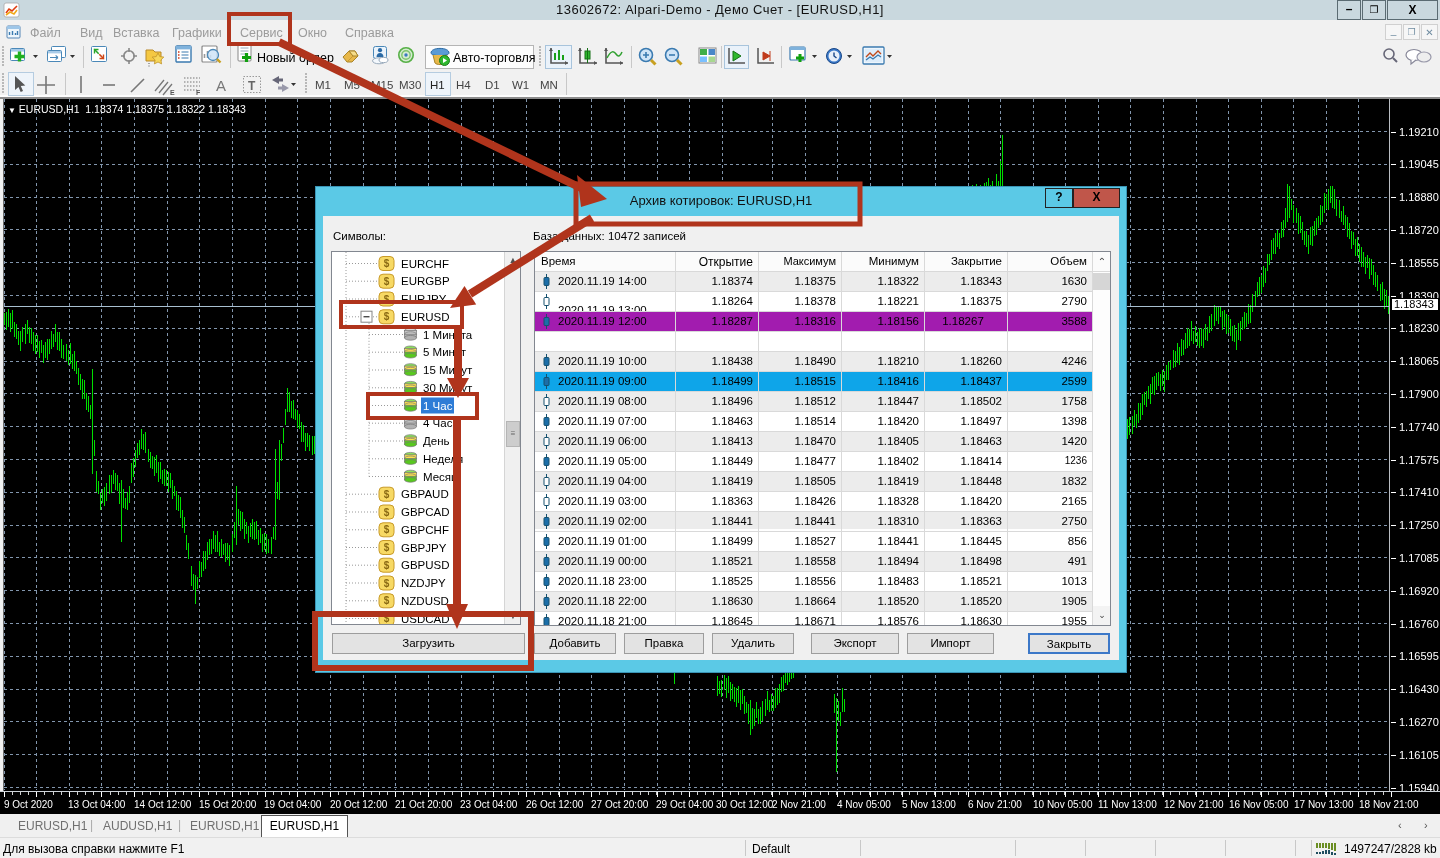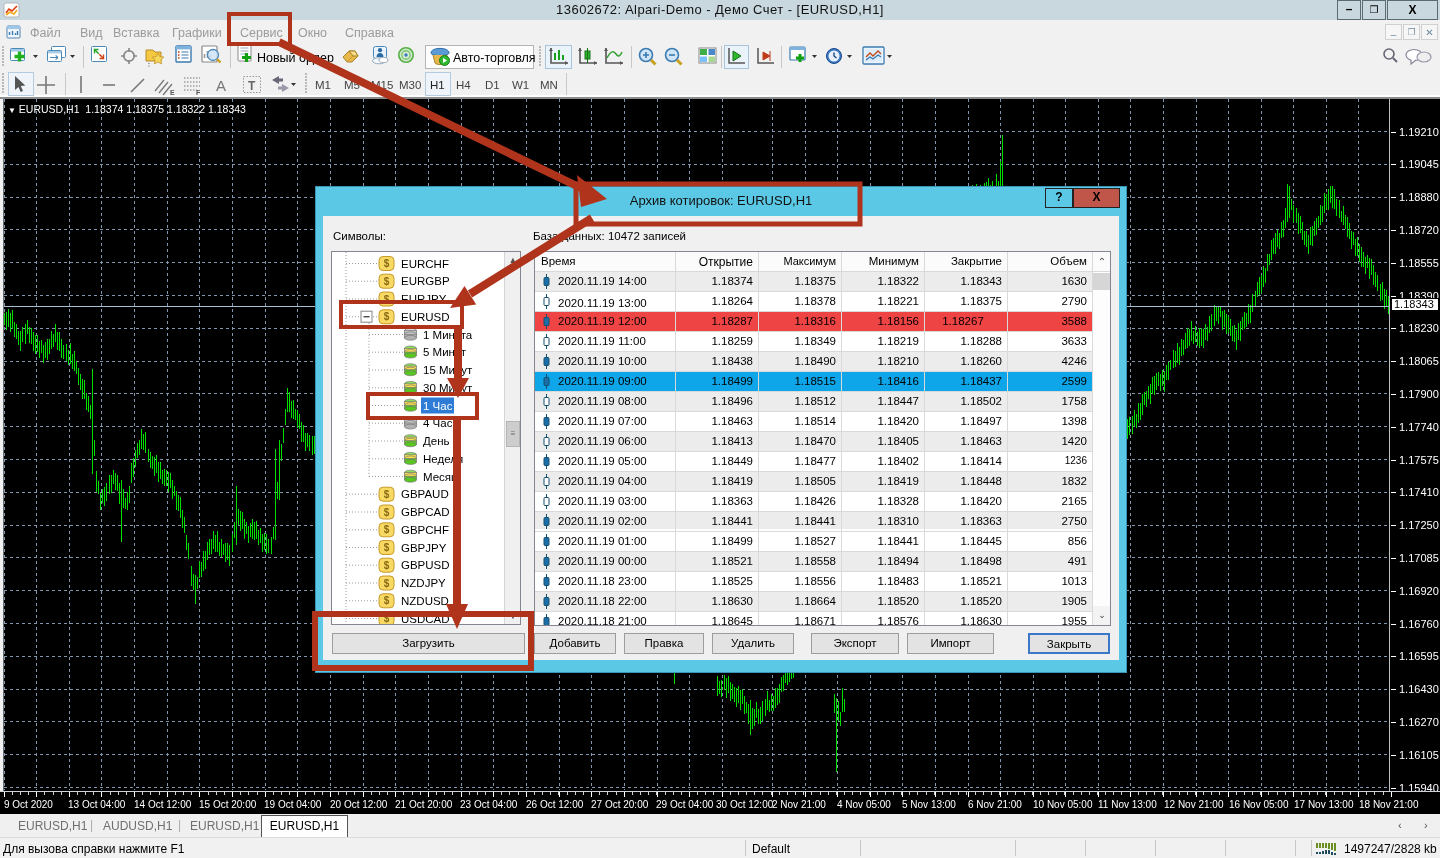--- a/index.html
+++ b/index.html
@@ -526,50 +526,38 @@
 <div style="position:absolute;left:223px;top:3px;width:78px;text-align:right;font-size:11.5px;color:#000">1.18375</div>
 <div style="position:absolute;left:306px;top:3px;width:78px;text-align:right;font-size:11.5px;color:#000">1.18322</div>
 <div style="position:absolute;left:389px;top:3px;width:78px;text-align:right;font-size:11.5px;color:#000">1.18343</div>
 <div style="position:absolute;left:472px;top:3px;width:80px;text-align:right;font-size:11.5px;color:#000">1630</div>
 </div>
 <div style="position:absolute;left:0;top:40px;width:557px;height:20px;background:#ffffff">
 <svg width="10" height="16" style="position:absolute;left:7px;top:2px">
         <path d="M4.5 0V15" stroke="#14506e" stroke-width="1"></path>
         <rect x="2" y="3.5" width="5" height="8" rx="1" fill="#fff" stroke="#14506e" stroke-width="1"></rect>
       </svg>
-<div style="position:absolute;left:23px;top:5px;font-size:11.5px;color:#000">2020.11.19 13:00</div>
+<div style="position:absolute;left:23px;top:12px;font-size:11.5px;color:#000">2020.11.19 13:00</div>
 <div style="position:absolute;left:140px;top:3px;width:78px;text-align:right;font-size:11.5px;color:#000">1.18264</div>
 <div style="position:absolute;left:223px;top:3px;width:78px;text-align:right;font-size:11.5px;color:#000">1.18378</div>
 <div style="position:absolute;left:306px;top:3px;width:78px;text-align:right;font-size:11.5px;color:#000">1.18221</div>
 <div style="position:absolute;left:389px;top:3px;width:78px;text-align:right;font-size:11.5px;color:#000">1.18375</div>
 <div style="position:absolute;left:472px;top:3px;width:80px;text-align:right;font-size:11.5px;color:#000">2790</div>
 </div>
-<div style="position:absolute;left:0;top:60px;width:557px;height:20px;background:#ef4444">
+<div style="position:absolute;left:0;top:60px;width:557px;height:20px;background:#a21caf">
 <svg width="10" height="16" style="position:absolute;left:7px;top:2px">
         <path d="M4.5 0V15" stroke="#14506e" stroke-width="1"></path>
         <rect x="2" y="3.5" width="5" height="8" rx="1" fill="#1c6ea8" stroke="#14506e" stroke-width="1"></rect>
       </svg>
 <div style="position:absolute;left:23px;top:3px;font-size:11.5px;color:#000">2020.11.19 12:00</div>
 <div style="position:absolute;left:140px;top:3px;width:78px;text-align:right;font-size:11.5px;color:#000">1.18287</div>
 <div style="position:absolute;left:223px;top:3px;width:78px;text-align:right;font-size:11.5px;color:#000">1.18316</div>
 <div style="position:absolute;left:306px;top:3px;width:78px;text-align:right;font-size:11.5px;color:#000">1.18156</div>
 <div style="position:absolute;left:389px;top:3px;width:78px;text-align:center;font-size:11.5px;color:#000">1.18267</div>
 <div style="position:absolute;left:472px;top:3px;width:80px;text-align:right;font-size:11.5px;color:#000">3588</div>
-</div>
-<div style="position:absolute;left:0;top:80px;width:557px;height:20px;background:#ffffff">
-<svg width="10" height="16" style="position:absolute;left:7px;top:2px">
-        <path d="M4.5 0V15" stroke="#14506e" stroke-width="1"></path>
-        <rect x="2" y="3.5" width="5" height="8" rx="1" fill="#fff" stroke="#14506e" stroke-width="1"></rect>
-      </svg>
-<div style="position:absolute;left:23px;top:3px;font-size:11.5px;color:#000">2020.11.19 11:00</div>
-<div style="position:absolute;left:140px;top:3px;width:78px;text-align:right;font-size:11.5px;color:#000">1.18259</div>
-<div style="position:absolute;left:223px;top:3px;width:78px;text-align:right;font-size:11.5px;color:#000">1.18349</div>
-<div style="position:absolute;left:306px;top:3px;width:78px;text-align:right;font-size:11.5px;color:#000">1.18219</div>
-<div style="position:absolute;left:389px;top:3px;width:78px;text-align:right;font-size:11.5px;color:#000">1.18288</div>
-<div style="position:absolute;left:472px;top:3px;width:80px;text-align:right;font-size:11.5px;color:#000">3633</div>
 </div>
 <div style="position:absolute;left:0;top:100px;width:557px;height:20px;background:#ececec">
 <svg width="10" height="16" style="position:absolute;left:7px;top:2px">
         <path d="M4.5 0V15" stroke="#14506e" stroke-width="1"></path>
         <rect x="2" y="3.5" width="5" height="8" rx="1" fill="#1c6ea8" stroke="#14506e" stroke-width="1"></rect>
       </svg>
 <div style="position:absolute;left:23px;top:3px;font-size:11.5px;color:#000">2020.11.19 10:00</div>
 <div style="position:absolute;left:140px;top:3px;width:78px;text-align:right;font-size:11.5px;color:#000">1.18438</div>
 <div style="position:absolute;left:223px;top:3px;width:78px;text-align:right;font-size:11.5px;color:#000">1.18490</div>
 <div style="position:absolute;left:306px;top:3px;width:78px;text-align:right;font-size:11.5px;color:#000">1.18210</div>

